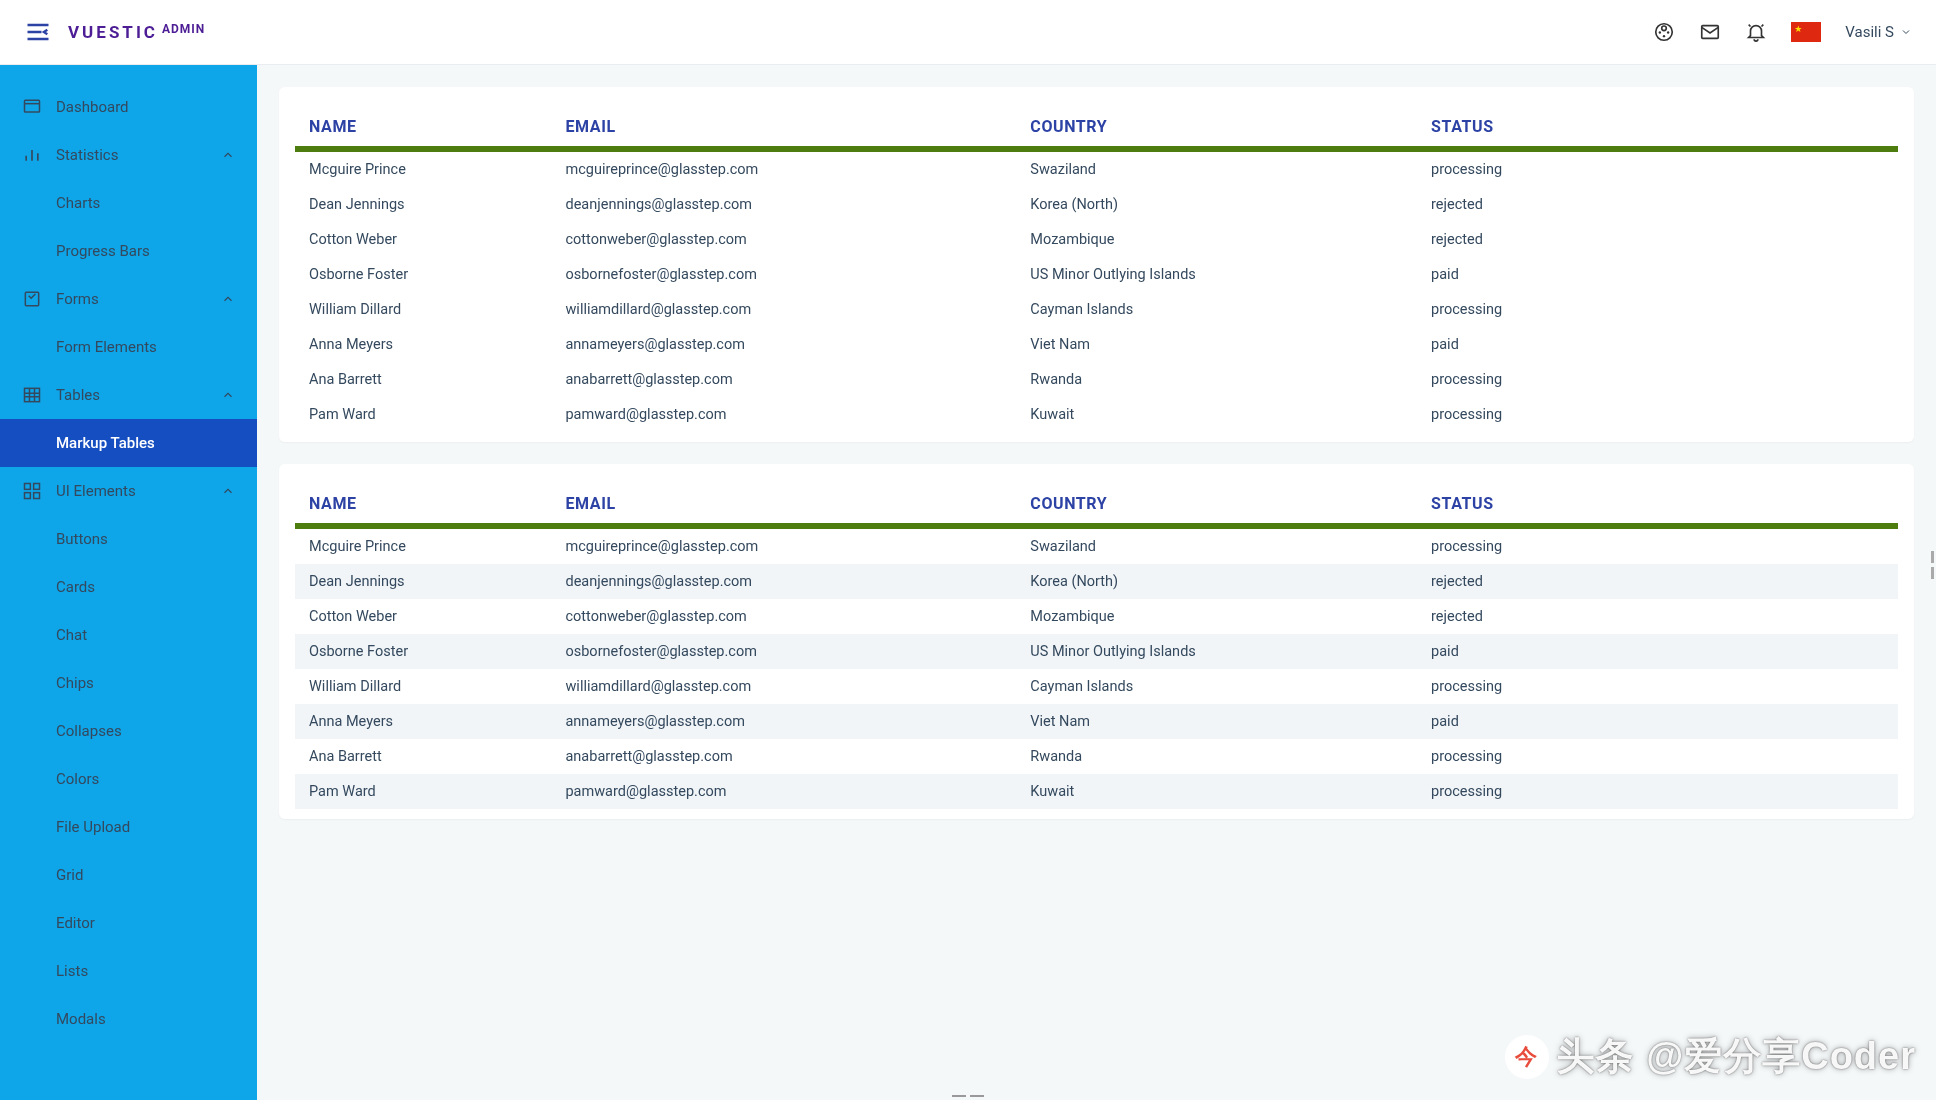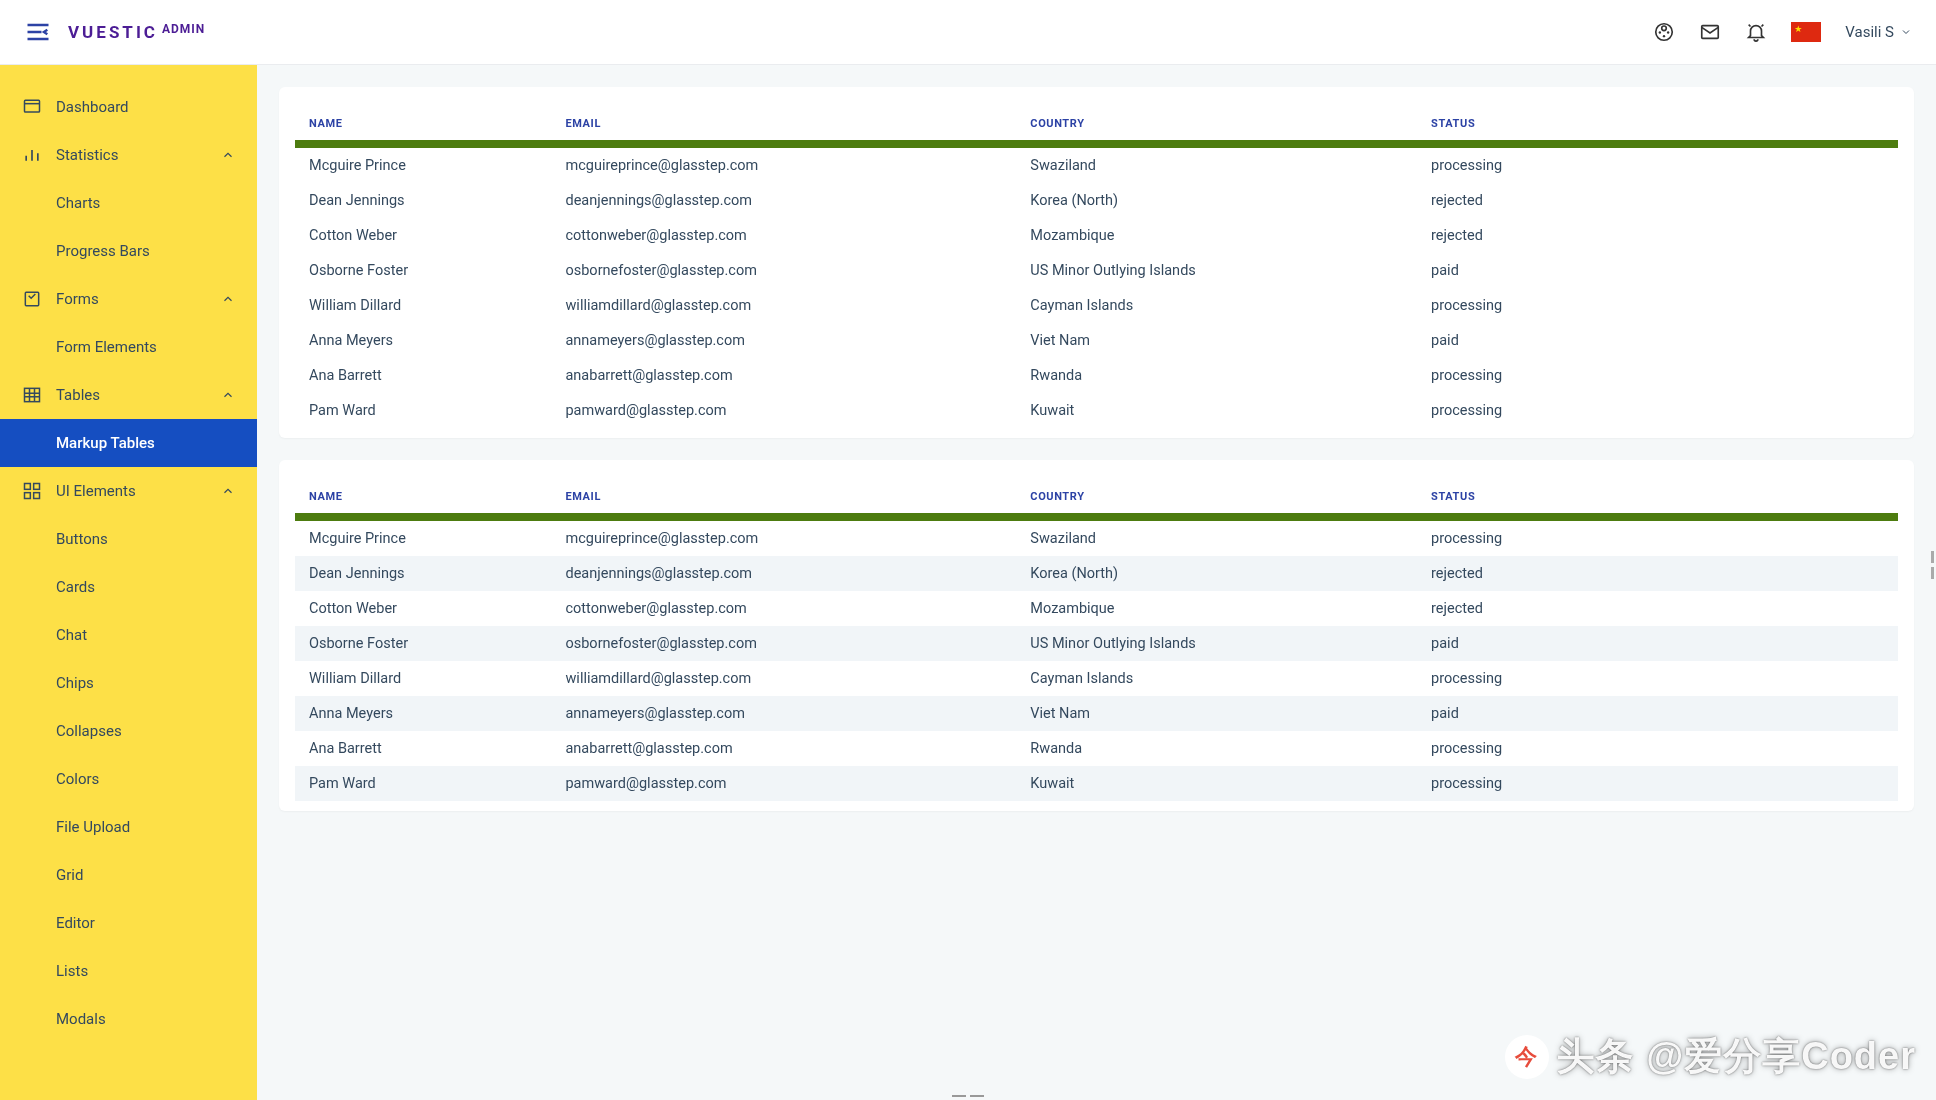--- a/index.html
+++ b/index.html
@@ -90,21 +90,21 @@
     }
     .chevron { width: 12px; height: 12px; }
 
     .body {
       flex: 1;
       display: flex;
       overflow: hidden;
     }
     .sidebar {
       width: 257px;
-      background: #fde047;
+      background: #0ea5e9;
       overflow-y: auto;
       padding-top: 18px;
     }
     .nav-item, .nav-sub {
       display: flex;
       align-items: center;
       padding: 0 22px;
       height: 48px;
       color: #34495e;
       cursor: pointer;
@@ -142,27 +142,27 @@
       box-shadow: 0 1px 2px rgba(0,0,0,0.04);
       padding: 22px 16px 10px;
       margin-bottom: 22px;
     }
     table {
       width: 100%;
       border-collapse: collapse;
     }
     thead th {
       text-align: left;
-      font-size: 11px;
+      font-size: 16px;
       font-weight: 700;
       letter-spacing: 0.6px;
       text-transform: uppercase;
       color: #2c42a5;
       padding: 8px 14px 10px;
-      border-bottom: 8px solid #4d7c0f;
+      border-bottom: 6px solid #4d7c0f;
     }
     tbody td {
       padding: 9px 14px;
       color: #34495e;
       font-size: 14.5px;
     }
     .striped tbody tr:nth-child(even) td {
       background: #f1f5f8;
     }
     .col-name { width: 16%; }

